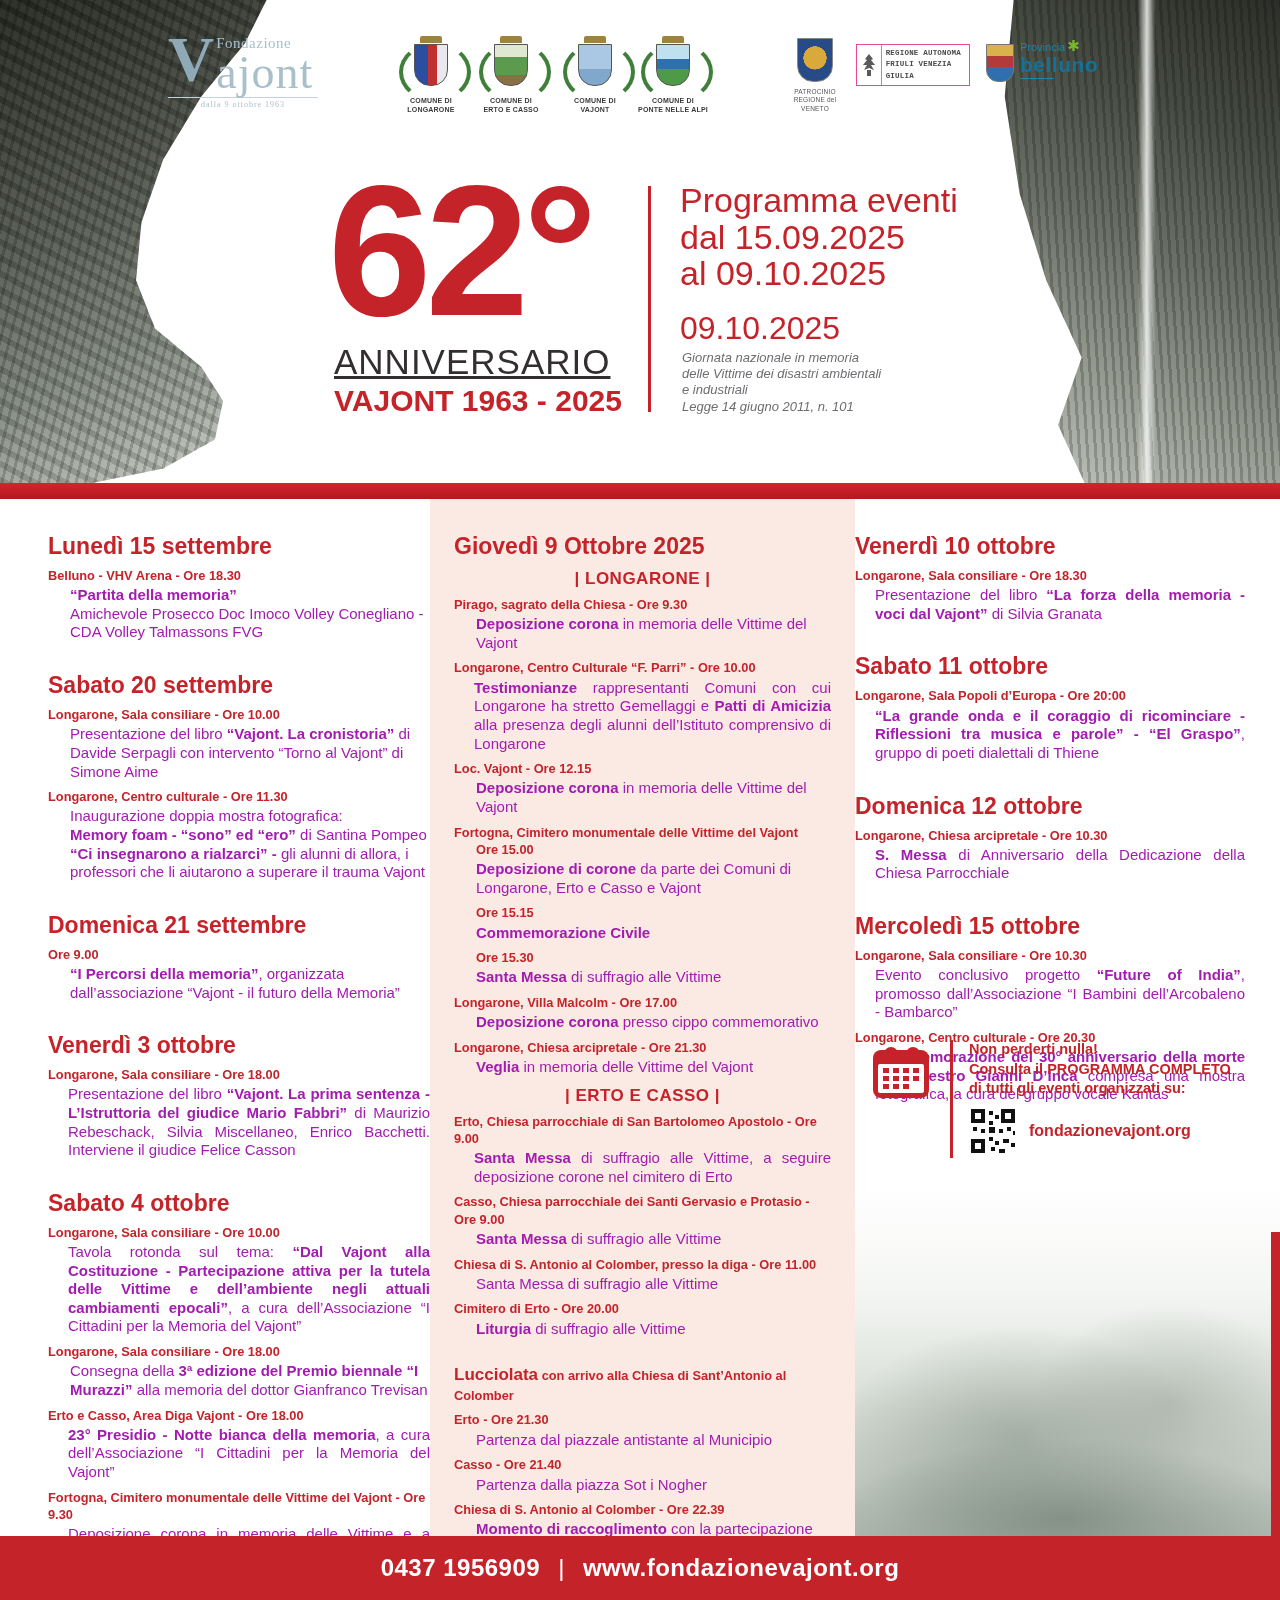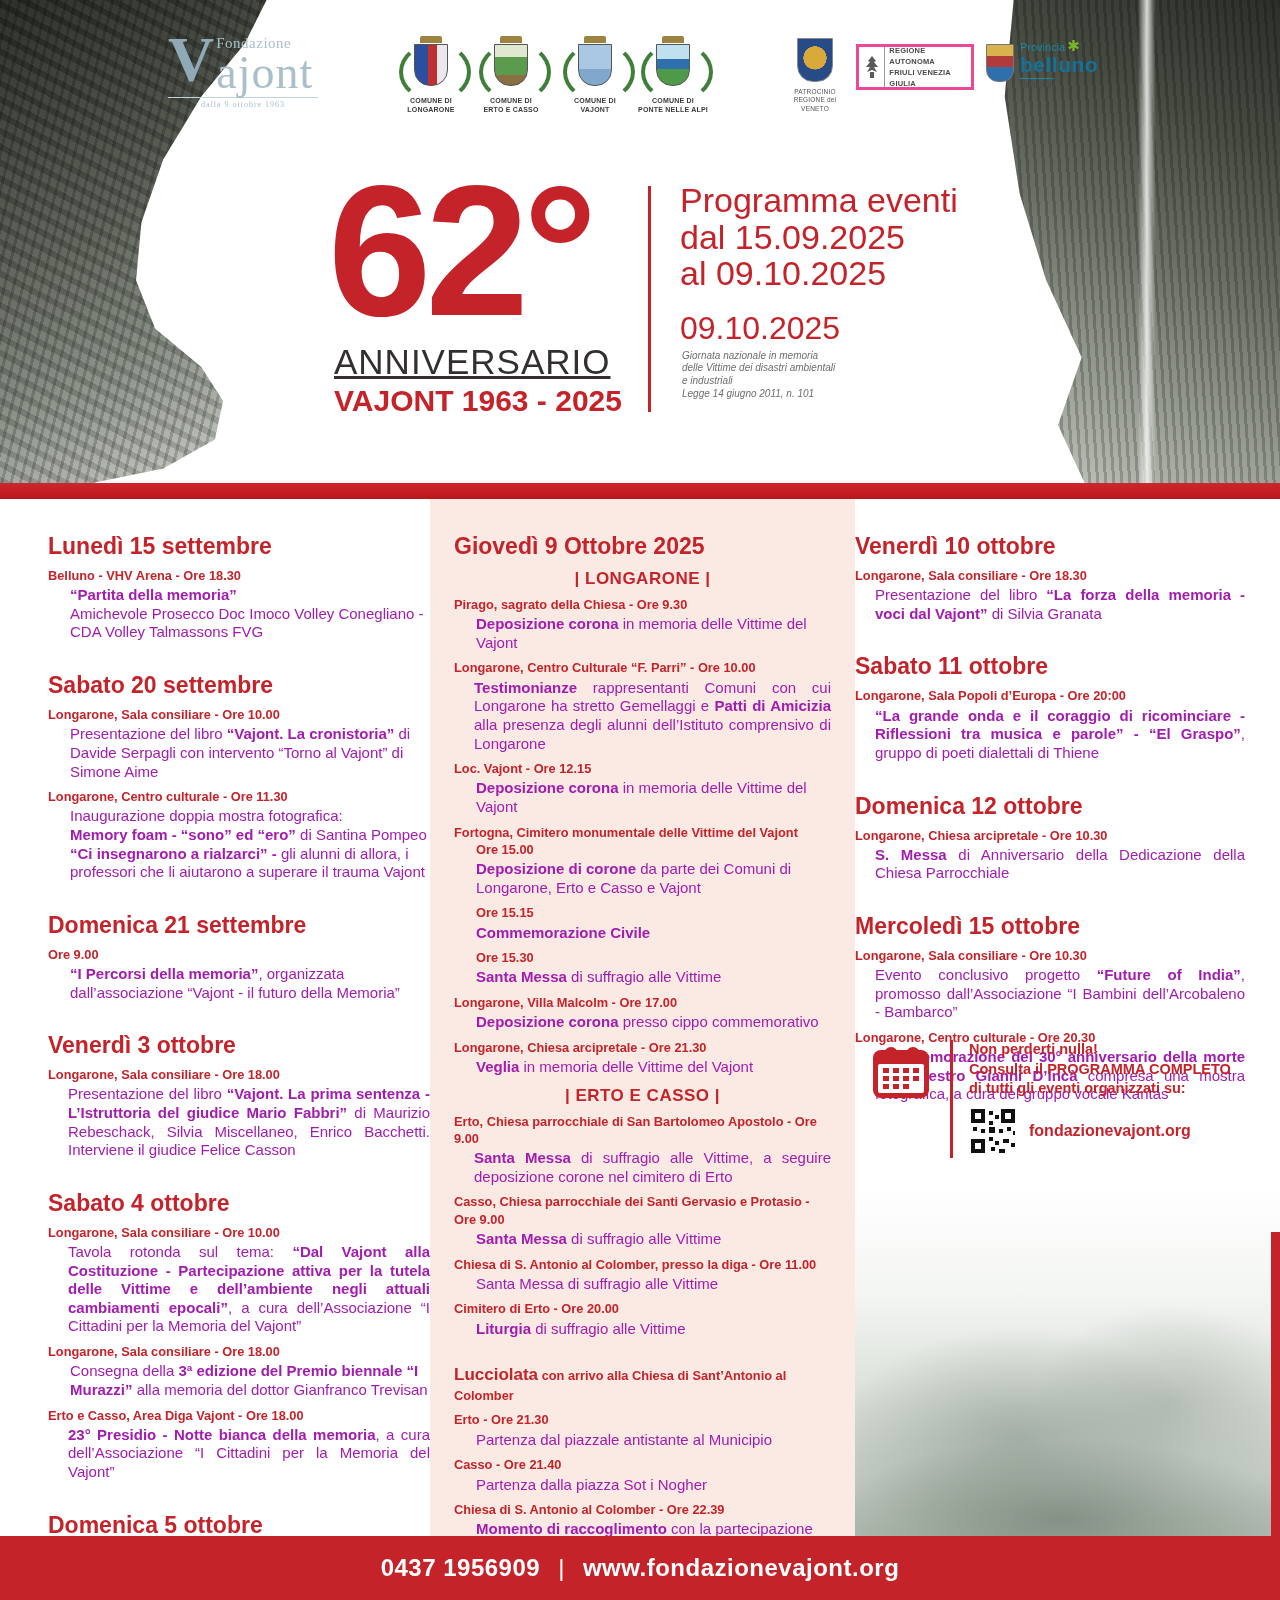--- a/index.html
+++ b/index.html
@@ -45,40 +45,40 @@
   .crest .shield{width:32px;height:40px;margin:1px auto 0;border:1px solid #555;border-radius:0 0 16px 16px;}
   .crest .cap{font-size:7px;font-weight:bold;color:#3a3a3a;line-height:1.25;margin-top:5px;letter-spacing:.2px;}
   .shield-longarone{background:linear-gradient(90deg,#2b4ea0 0 40%,#c03030 40% 70%,#e8e8ee 70% 100%);}
   .shield-erto{background:linear-gradient(180deg,#dfe9d2 0 30%,#5c9a4e 30% 75%,#8a6f43 75% 100%);}
   .shield-vajont{background:linear-gradient(180deg,#aac8e4 0 60%,#7fa8cc 60% 100%);}
   .shield-ponte{background:linear-gradient(180deg,#bfe0ef 0 35%,#2e6fae 35% 60%,#4e9a48 60% 100%);}
   .patro{position:absolute;left:782px;top:38px;width:66px;text-align:center;}
   .patro .sh{width:34px;height:42px;margin:0 auto;border:1px solid #888;border-radius:0 0 16px 16px;
         background:radial-gradient(circle at 50% 45%, #d9a93c 0 40%, #274b86 41% 100%);}
   .patro .cap{font-size:6.5px;color:#555;margin-top:6px;line-height:1.3;letter-spacing:.2px;}
-  .fvg{position:absolute;left:856px;top:44px;width:112px;height:40px;border:3px solid #ec4899;background:#fff;display:flex;align-items:center;}
+  .fvg{position:absolute;left:856px;top:44px;width:112px;height:40px;border:1px solid #ec4899;background:#fff;display:flex;align-items:center;font-family:Liberation Mono, monospace;}
   .fvg .eagle{width:28px;height:100%;border-right:1px solid #9a9a9a;display:flex;align-items:center;justify-content:center;}
   .fvg .txt{font-size:7.5px;font-weight:bold;color:#4a4a4a;padding-left:4px;letter-spacing:.2px;line-height:1.5;}
   .bell{position:absolute;left:986px;top:38px;display:flex;align-items:flex-start;}
   .bell .sh{width:26px;height:36px;border:1px solid #777;border-radius:0 0 12px 12px;margin-top:6px;
         background:linear-gradient(180deg,#d8b24a 0 30%,#b23a3a 30% 60%,#2e6fae 60% 100%);}
   .bell .txt{margin-left:6px;line-height:1;}
   .bell .prov{font-size:11px;color:#1d86a0;}
   .bell .name{font-size:21px;font-weight:bold;color:#11739c;letter-spacing:.5px;}
   .bell .dol{font-size:10px;color:#4a4a4a;border-top:1px solid #1d86a0;display:inline-block;padding-top:1px;}
   .bell .star{color:#7ab52a;font-size:15px;margin-left:2px;}
 
   
   .big-num{position:absolute;left:328px;top:158px;font-size:186px;line-height:1;font-weight:bold;color:#c5232a;letter-spacing:-6px;}
   .anniv{position:absolute;left:334px;top:342px;font-size:35px;color:#332f30;letter-spacing:1px;text-decoration:underline;}
   .vajont-years{position:absolute;left:334px;top:384px;font-size:30px;font-weight:bold;color:#c5232a;}
   .tdivider{position:absolute;left:648px;top:186px;width:3px;height:226px;background:#c5232a;}
   .prog{position:absolute;left:680px;top:182px;color:#c5232a;font-size:34px;line-height:1.08;}
   .hdate{position:absolute;left:680px;top:310px;color:#c5232a;font-size:32px;}
-  .hdesc{position:absolute;left:682px;top:350px;font-style:italic;color:#6d6e71;font-size:10px;line-height:1.24;}
+  .hdesc{position:absolute;left:682px;top:350px;font-style:italic;color:#6d6e71;font-size:13px;line-height:1.24;}
   .hlaw{margin-top:1px;}
 
   
   .band{position:absolute;left:0;top:483px;width:100%;height:16px;background:linear-gradient(180deg,#d0262d,#b8161d);}
   .footer{position:absolute;left:0;top:1536px;width:100%;height:64px;background:#c5232a;display:flex;align-items:center;justify-content:center;}
   .footer .ft{color:#fff;font-size:24px;font-weight:bold;letter-spacing:.5px;}
   .footer .sep{margin:0 18px;font-weight:normal;}
 
   
   .pink-panel{position:absolute;left:430px;top:499px;width:425px;height:1037px;background:#fbeae3;}
@@ -233,21 +233,20 @@
         </div>
         <p class="desc j"><span>Tavola rotonda sul tema: </span><span class="b">“Dal Vajont alla Costituzione - Partecipazione attiva per la tutela delle Vittime e dell’ambiente negli attuali cambiamenti epocali”</span><span>, a cura dell’Associazione “I Cittadini per la Memoria del Vajont”</span></p>
         <div class="venue">
           <div>Longarone, Sala consiliare - Ore 18.00</div>
         </div>
         <p class="desc"><span>Consegna della </span><span class="b">3ª edizione del Premio biennale “I Murazzi”</span><span> alla memoria del dottor Gianfranco Trevisan</span></p>
         <div class="venue">
           <div>Erto e Casso, Area Diga Vajont - Ore 18.00</div>
         </div>
         <p class="desc j"><span class="b">23° Presidio - Notte bianca della memoria</span><span>, a cura dell’Associazione “I Cittadini per la Memoria del Vajont”</span></p>
-        <h3 class="day">Domenica 5 ottobre</h3>
         <div class="venue">
           <div>Fortogna, Cimitero monumentale delle Vittime del Vajont - Ore 9.30</div>
         </div>
         <p class="desc j"><span>Deposizione corona in memoria delle Vittime e a seguire Santa Messa nell’ambito della </span><span class="b">Giornata del superstite</span><span> organizzata dall’associazione “Vajont - il futuro della Memoria”</span></p>
       </div>
     </div>
   <div class="col col-mid">
       <div data-column="middle">
         <h3 class="day">Giovedì 9 Ottobre 2025</h3>
         <div class="section">| LONGARONE |</div>

